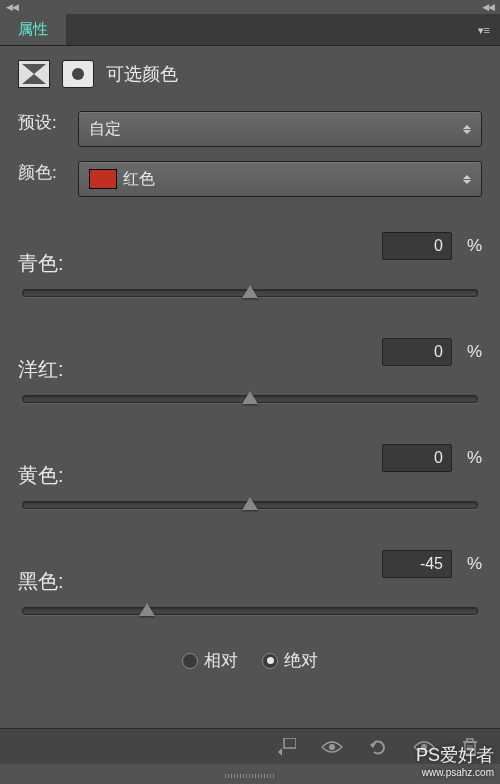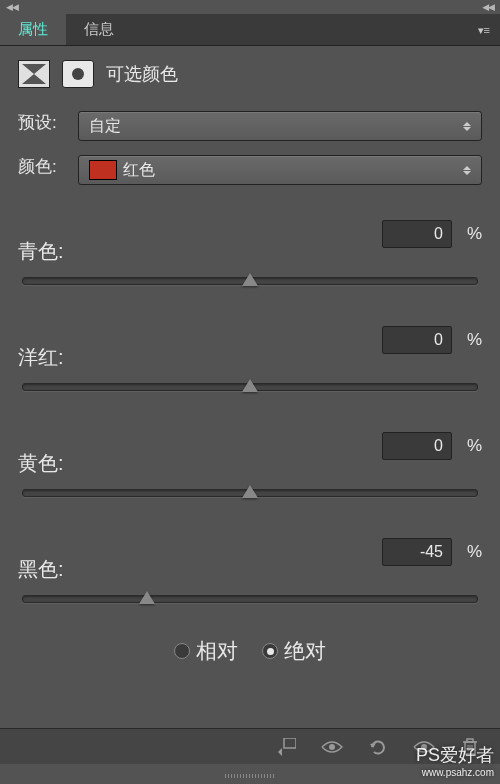--- a/index.html
+++ b/index.html
@@ -16,62 +16,61 @@
 
 .body { padding: 14px 18px; background: #535353; }
 
 .title-row { display: flex; align-items: center; gap: 12px; margin-bottom: 23px; }
 .icon-box { width: 32px; height: 28px; border: 1px solid #222; background: #e0e0e0; display: flex; align-items: center; justify-content: center; }
 .icon-mask { width: 32px; height: 28px; border: 1px solid #222; background: #e8e8e8; border-radius: 3px; display: flex; align-items: center; justify-content: center; }
 .title-text { font-size: 18px; color: #e8e8e8; }
 
 .row { display: flex; margin-bottom: 14px; gap: 10px; }
 .row-label { width: 50px; font-size: 17px; }
-.dropdown { flex: 1; height: 30px; background: linear-gradient(#6a6a6a, #5a5a5a); border: 1px solid #222; border-radius: 3px; display: flex; align-items: center; padding: 0 10px; position: relative; cursor: pointer; box-shadow: inset 0 1px 0 rgba(255,255,255,0.1); }
+.dropdown { flex: 1; height: 36px; background: linear-gradient(#6a6a6a, #5a5a5a); border: 1px solid #222; border-radius: 3px; display: flex; align-items: center; padding: 0 10px; position: relative; cursor: pointer; box-shadow: inset 0 1px 0 rgba(255,255,255,0.1); }
 .dropdown-text { flex: 1; color: #e8e8e8; font-size: 16px; }
 .dropdown-arrows { display: flex; flex-direction: column; gap: 1px; }
 .arrow-up { width: 0; height: 0; border-left: 4px solid transparent; border-right: 4px solid transparent; border-bottom: 4px solid #ccc; }
 .arrow-down { width: 0; height: 0; border-left: 4px solid transparent; border-right: 4px solid transparent; border-top: 4px solid #ccc; }
 .color-swatch { width: 28px; height: 20px; background: #c03020; border: 1px solid #000; margin-right: 6px; }
 
 .slider-group { margin-bottom: 8px; margin-top: 18px; }
 .slider-row { display: flex; align-items: center; margin-bottom: 4px; }
 .slider-label { flex: 1; font-size: 20px; margin-top: 35px; }
 .slider-value { width: 70px; height: 28px; background: #3a3a3a; border: 1px solid #222; color: #e8e8e8; text-align: right; padding: 0 8px; font-size: 16px; border-radius: 2px; }
 .slider-unit { width: 30px; text-align: right; font-size: 17px; }
 .slider-track { position: relative; height: 22px; margin: 0 4px 0 4px; }
 .track-line { position: absolute; left: 0; right: 0; top: 8px; height: 8px; background: #444; border: 1px solid #2a2a2a; border-radius: 3px; box-shadow: inset 0 1px 2px rgba(0,0,0,0.4), 0 1px 0 rgba(255,255,255,0.08); }
 .track-thumb { position: absolute; top: 4px; width: 0; height: 0; border-left: 8px solid transparent; border-right: 8px solid transparent; border-bottom: 13px solid #888; transform: translateX(-8px); cursor: pointer; filter: drop-shadow(0 1px 1px rgba(0,0,0,0.5)); }
 
 .radio-row { display: flex; justify-content: center; gap: 24px; margin-top: 28px; }
 .radio-item { display: flex; align-items: center; gap: 6px; cursor: pointer; }
 .radio-outer { width: 16px; height: 16px; border-radius: 50%; background: #3a3a3a; border: 1px solid #888; display: flex; align-items: center; justify-content: center; }
 .radio-inner { width: 7px; height: 7px; border-radius: 50%; background: #e8e8e8; }
-.radio-label { font-size: 21px; }
+.radio-label { font-size: 17px; }
 
 .bottom-bar { position: absolute; bottom: 20px; left: 0; right: 0; height: 36px; background: #454545; border-top: 1px solid #2a2a2a; display: flex; justify-content: flex-end; align-items: center; gap: 22px; padding: 0 18px; }
 .bottom-icon { width: 24px; height: 22px; color: #999; cursor: pointer; display: flex; align-items: center; justify-content: center; }
 
 .drag-handle { position: absolute; bottom: 4px; left: 50%; transform: translateX(-50%); width: 50px; height: 6px; display: flex; gap: 1px; }
 .drag-handle span { flex: 1; height: 4px; background: repeating-linear-gradient(90deg, #888 0 1px, transparent 1px 3px); }
 
 .watermark { position: absolute; right: 6px; bottom: 6px; font-size: 18px; color: rgba(255,255,255,0.9); font-family: serif; text-shadow: 0 0 4px rgba(0,0,0,0.6); pointer-events: none; }
 .watermark small { display: block; font-size: 10px; text-align: right; }
 </style>
 </head>
 <body>
 
 <div class="topbar">
   <span class="topbar-left">◀◀</span>
   <span class="topbar-right">◀◀</span>
 </div>
 
 <div class="tabs">
   <div class="tab active">属性</div>
-  <div class="tab">信息</div>
   <div class="tab-menu">▾≡</div>
 </div>
 
 <div class="body">
 
   <div class="title-row">
     <div class="icon-box">
       <svg width="24" height="20" viewBox="0 0 24 20">
           <polygon points="0,0 24,0 12,10 24,20 0,20 12,10" fill="#555"></polygon>
         </svg>

